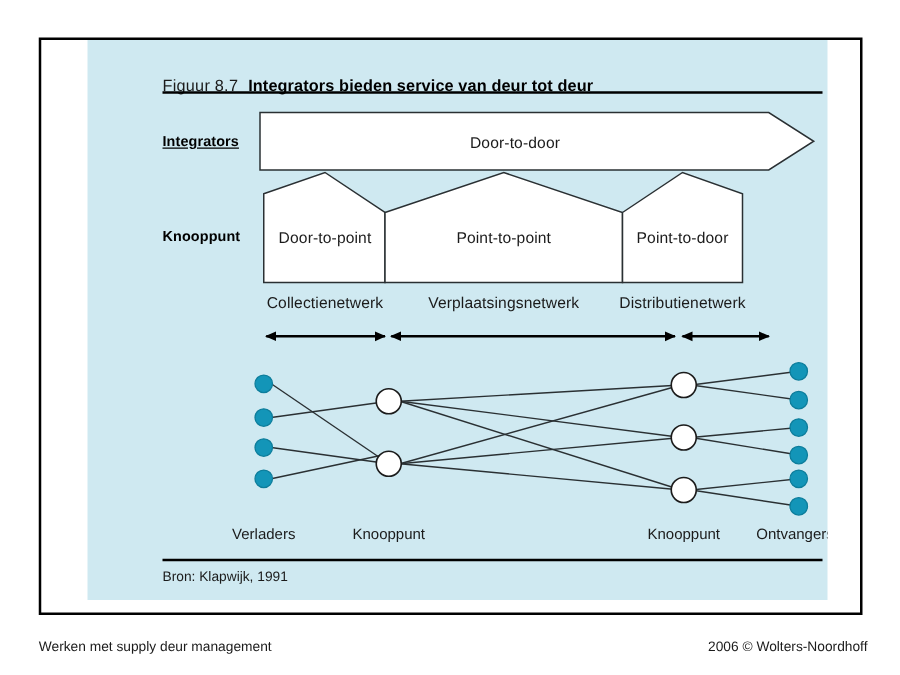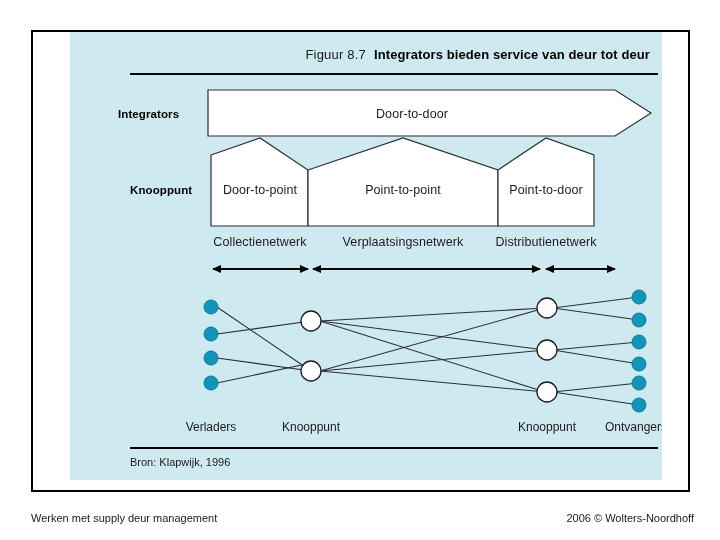--- a/index.html
+++ b/index.html
@@ -21,24 +21,23 @@
   }
   #panel{
     position:absolute;
     left:37px; top:0px;
     width:592px; height:448px;
     background:#cfe9f1;
   }
   
   #title-row{
     position:absolute;
-    left:60px; top:13px;
+    left:60px; top:28px;
     width:520px; height:22px;
     white-space:nowrap;
-    text-align:right;
   }
   #fig-num{
     font-size:13px;
     color:#1b1b1b;
     letter-spacing:.2px;
   }
   #fig-title{
     font-size:13px;
     font-weight:bold;
     color:#000000;
@@ -53,21 +52,21 @@
   }
   
   .side-label{
     position:absolute;
     font-size:11.5px;
     font-weight:bold;
     color:#000000;
     white-space:nowrap;
     letter-spacing:.1px;
   }
-  #lbl-integrators{ left:48px; top:76px; }
+  #lbl-integrators{ left:60px; top:76px;text-decoration:underline; }
   #lbl-functies{ left:60px; top:152px; }
   
   #art{
     position:absolute;
     left:0; top:0;
     width:592px; height:448px;
   }
   .fig-text{
     font-family:"Liberation Sans", sans-serif;
     font-size:12.5px;
@@ -226,19 +225,19 @@
         <circle class="end-node" cx="569" cy="373" r="7"></circle>
       </g>
 
       <text class="fig-text-sm" x="141" y="399">Verladers</text>
       <text class="fig-text-sm" x="241" y="399">Knooppunt</text>
       <text class="fig-text-sm" x="477" y="399">Knooppunt</text>
       <text class="fig-text-sm" x="566" y="399">Ontvangers</text>
     </svg>
 
     <div id="bron-rule"></div>
-    <div id="bron">Bron: Klapwijk, 1996</div>
+    <div id="bron">Bron: Klapwijk, 1991</div>
 
   </div>
 </div>
 
 <div id="footer-left">Werken met supply deur management</div>
 <div id="footer-right">2006 © Wolters-Noordhoff</div>
 
 </body></html>

